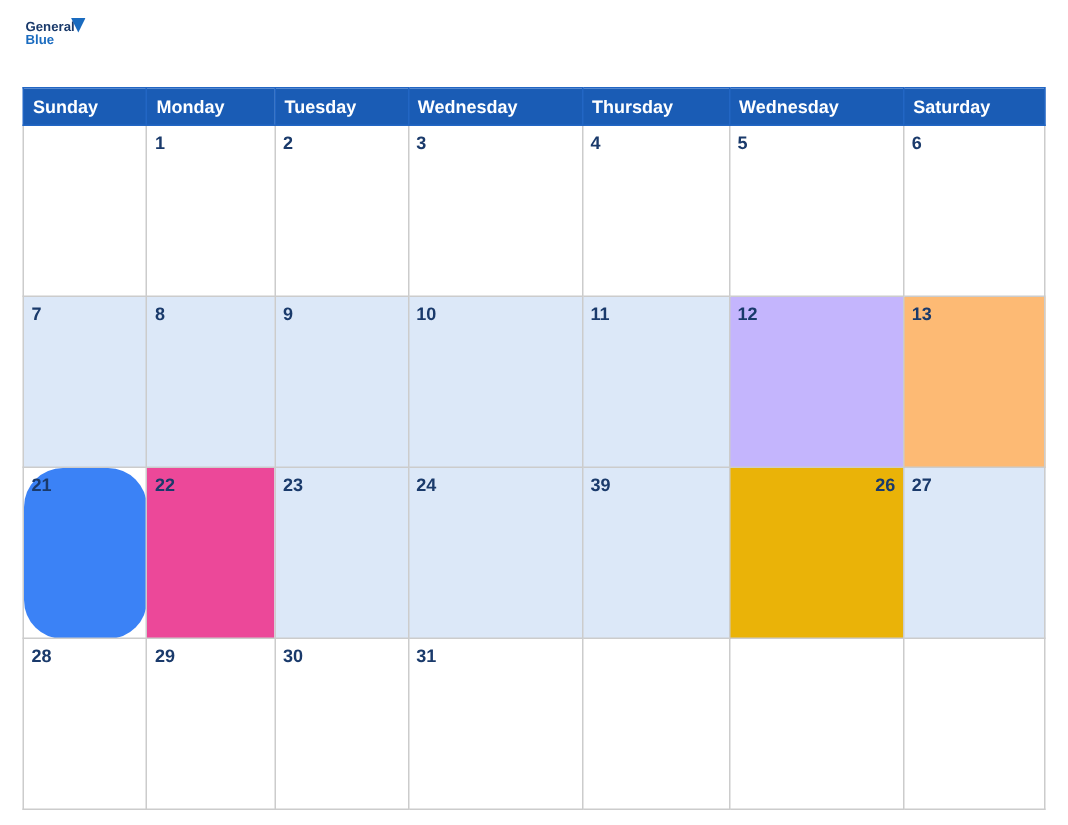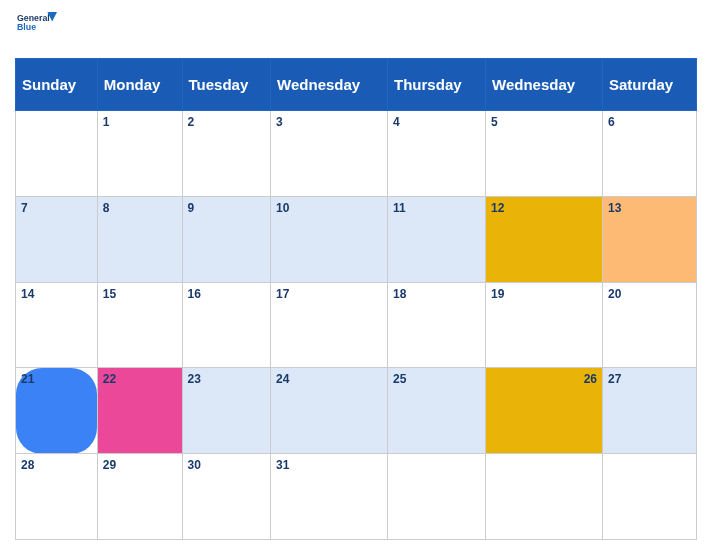--- a/index.html
+++ b/index.html
@@ -49,24 +49,24 @@
 
     .calendar-table {
       width: 100%;
       border-collapse: collapse;
       flex: 1;
     }
 
     .calendar-table thead tr th {
       background-color: #1a5cb5;
       color: #fff;
-      font-size: 15px;
+      font-size: 12px;
       font-weight: bold;
       text-align: left;
-      padding: 17px 6px;
+      padding: 5px 6px;
       border: 1px solid #2266c4;
     }
 
     .calendar-table tbody tr td {
       border: 1px solid #ccc;
       vertical-align: top;
       padding: 4px 5px;
       height: 72px;
       background: #fff;
       font-size: 12px;
@@ -116,38 +116,29 @@
         <td><span class="day-num">4</span></td>
         <td><span class="day-num">5</span></td>
         <td><span class="day-num">6</span></td>
       </tr>
       <tr>
         <td style="background-color: rgb(220, 232, 248);"><span class="day-num">7</span></td>
         <td style="background-color: rgb(220, 232, 248);"><span class="day-num">8</span></td>
         <td style="background-color: rgb(220, 232, 248);"><span class="day-num">9</span></td>
         <td style="background-color: rgb(220, 232, 248);"><span class="day-num">10</span></td>
         <td style="background-color: rgb(220, 232, 248);"><span class="day-num">11</span></td>
-        <td style="background-color: #eab308;"><span class="day-num">12</span></td>
+        <td style="background-color: #c4b5fd;"><span class="day-num">12</span></td>
         <td style="background-color: #fdba74;"><span class="day-num">13</span></td>
-      </tr>
-      <tr>
-        <td><span class="day-num">14</span></td>
-        <td><span class="day-num">15</span></td>
-        <td><span class="day-num">16</span></td>
-        <td><span class="day-num">17</span></td>
-        <td><span class="day-num">18</span></td>
-        <td><span class="day-num">19</span></td>
-        <td><span class="day-num">20</span></td>
       </tr>
       <tr>
         <td style="background-color: #3b82f6; border-radius: 26px;"><span class="day-num">21</span></td>
         <td style="background-color: #ec4899;"><span class="day-num">22</span></td>
         <td style="background-color: rgb(220, 232, 248); margin-top: 24px;"><span class="day-num">23</span></td>
         <td style="background-color: rgb(220, 232, 248);"><span class="day-num">24</span></td>
-        <td style="background-color: rgb(220, 232, 248);"><span class="day-num">25</span></td>
+        <td style="background-color: rgb(220, 232, 248);"><span class="day-num">39</span></td>
         <td style="background-color: #eab308; text-align: right;"><span class="day-num">26</span></td>
         <td style="background-color: rgb(220, 232, 248);"><span class="day-num">27</span></td>
       </tr>
       <tr>
         <td><span class="day-num">28</span></td>
         <td><span class="day-num">29</span></td>
         <td><span class="day-num">30</span></td>
         <td><span class="day-num">31</span></td>
         <td></td>
         <td></td>

